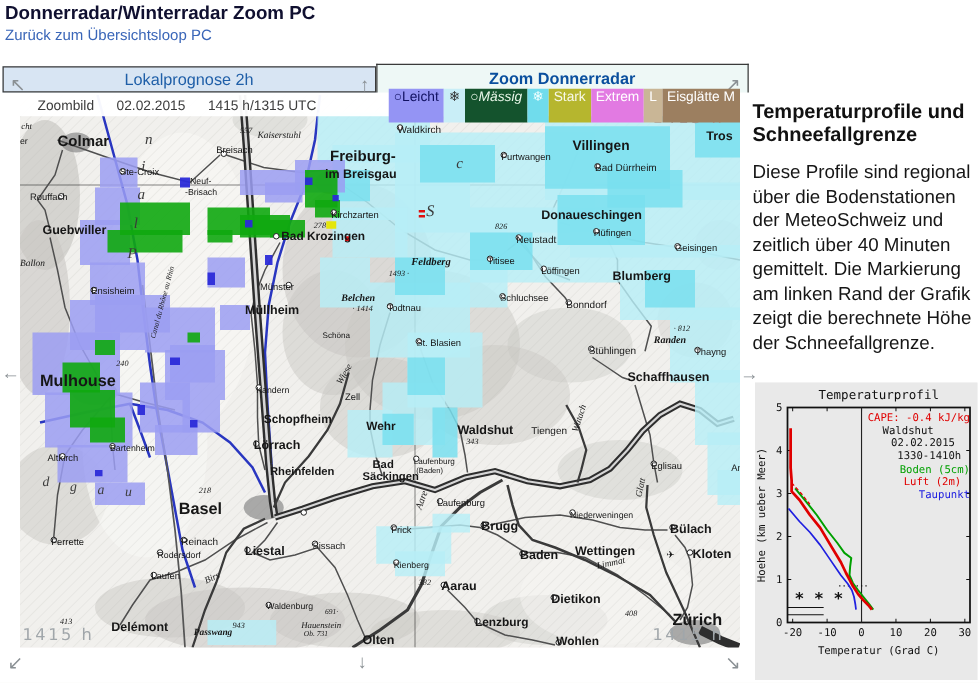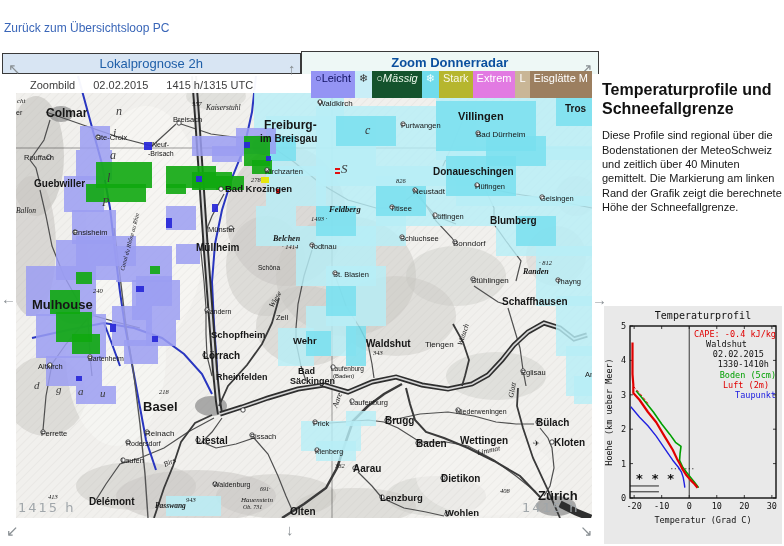--- a/index.html
+++ b/index.html
@@ -13,30 +13,31 @@
   .tab.active{height:22px;line-height:22px;background:#eef8f6;font-weight:bold;color:#0a4f9e;border-bottom:none;}
   .arrow{position:absolute;color:#8a9094;font-size:15px;line-height:14px;cursor:pointer;}
   .mapwrap{position:absolute;left:16px;top:76px;width:576px;height:442px;background:#f1f0ed;}
   .mapstrip{position:absolute;left:0;top:0;width:576px;height:17px;background:rgba(255,255,255,.96);
             display:flex;align-items:center;font-size:11px;color:#3c3c3c;z-index:5;}
   .mapstrip .lbl{margin-left:14px;} .mapstrip .dt{margin-left:18px;} .mapstrip .tm{margin-left:18px;}
   .legendrow{margin-left:auto;display:flex;height:27px;}
   .chip{display:inline-block;padding:0 4px;font-size:11px;line-height:15px;white-space:nowrap;}
   .rightpanel{position:absolute;left:602px;top:80px;width:180px;}
   .rp-h{font-size:16px;font-weight:bold;color:#111;line-height:1.2;margin:0 0 10px 0;}
-  .rp-p{font-size:11px;color:#161616;line-height:1.3;margin:0 0 14px 0;}
+  .rp-p{font-size:15px;color:#161616;line-height:1.3;margin:0 0 14px 0;}
   .rp-link{color:#3a66b8;text-decoration:none;cursor:pointer;}
   .chartbox{position:absolute;left:604px;top:306px;width:178px;height:238px;background:#e9e9e9;}
   svg{display:block;}
 </style>
 </head>
 <body>
 
 <div class="page">
 
+  <div class="title">Donnerradar/Winterradar Zoom PC</div>
   <a class="backlink">Zurück zum Übersichtsloop PC</a>
 
   <div class="tabbar">
     <div class="tab">Lokalprognose 2h</div>
     <div class="tab active">Zoom Donnerradar</div>
   </div>
 
   <div class="arrow" style="left:8px;top:62px;">↖</div>
   <div class="arrow" style="left:288px;top:62px;">↑</div>
   <div class="arrow" style="left:580px;top:62px;">↗</div>

